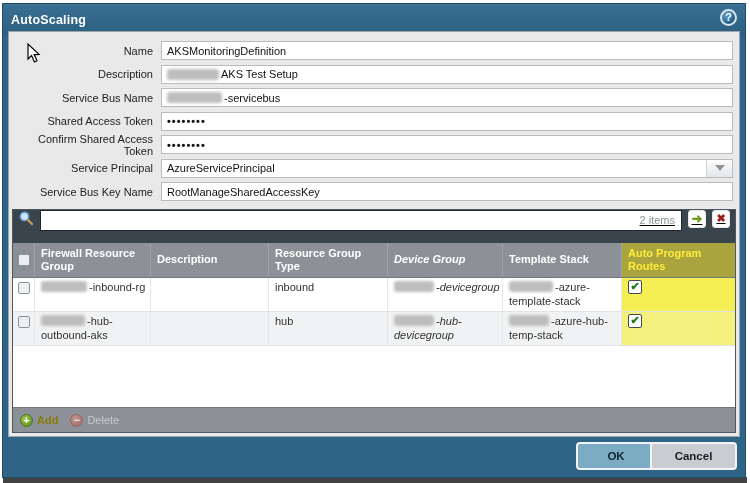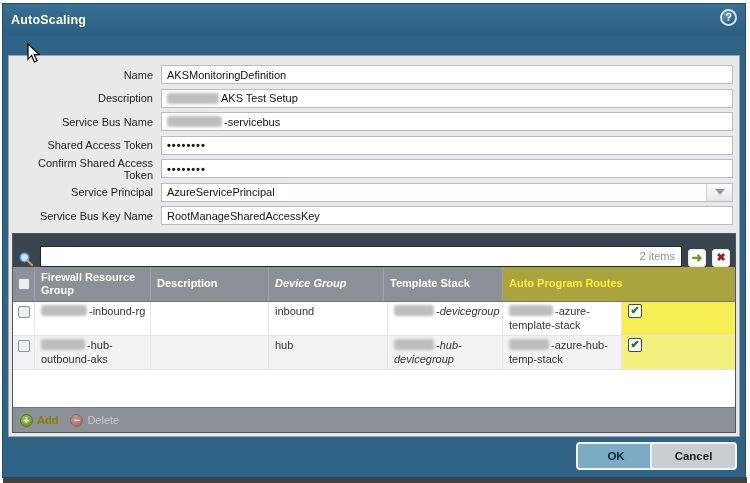--- a/index.html
+++ b/index.html
@@ -15,39 +15,39 @@
 
   .titlebar { position:relative; height:32px; display:flex; align-items:center;
               background:linear-gradient(#3a7094,#2b5e80); padding:0 8px; }
   .titlebar .title { color:#fff; font-size:12.5px; font-weight:bold; letter-spacing:.2px; }
   .help-btn { position:absolute; right:8px; top:5px; width:17px; height:17px; border-radius:50%;
               border:2px solid #d9e4ec; background:radial-gradient(circle at 35% 30%, #5fa0cc, #1c5больш880 80%);
               background:radial-gradient(circle at 35% 30%, #5fa0cc, #1c5880 80%);
               color:#fff; font-size:11px; font-weight:bold; text-align:center; line-height:13px; cursor:pointer; }
 
   .content { position:absolute; left:5px; right:5px; top:27px; bottom:40px;
-             background:#e9e9e9; border:1px solid #9fa6ab; display:flex; flex-direction:column;margin-top:24px; }
+             background:#e9e9e9; border:1px solid #9fa6ab; display:flex; flex-direction:column; }
 
   
   .form { padding:7px 0 3px 0; }
   .form-row { display:flex; align-items:center; height:23.5px; }
   .form-row label { width:152px; text-align:right; padding-right:8px; font-size:11px; color:#222; }
   .field { flex:1; margin-right:6px; height:19px; background:#fff; border:1px solid #b9bcbe;
            font-size:11px; color:#111; display:flex; align-items:center; padding:0 5px; }
   .field.has-dd { padding-right:0; }
   .dd-btn { margin-left:auto; width:26px; height:100%; display:flex; align-items:center; justify-content:center;
             background:linear-gradient(#fdfdfd,#e4e6e8); border-left:1px solid #cfd2d4; cursor:pointer; }
   .dd-arrow { width:0; height:0; border-left:5px solid transparent; border-right:5px solid transparent;
               border-top:6px solid #8e979e; }
   .redact { display:inline-block; height:11px; background:#bdbdbd; border-radius:3px;
             filter:blur(1.4px); vertical-align:-1px; margin-right:2px; }
 
   
   .grid { flex:1; margin:2px 3px 3px 3px; border:1px solid #4e585f; display:flex; flex-direction:column; background:#fff; }
-  .grid-toolbar { height:33px; background:#3a444d; display:flex; align-items:flex-end; padding:0 5px; gap:6px; }
+  .grid-toolbar { height:33px; background:#3a444d; display:flex; align-items:flex-start; padding:0 5px; gap:6px;text-decoration:underline; }
   .search-box { flex:1; height:21px; background:#fff; border:1px solid #20262b; display:flex;
                 align-items:center; justify-content:flex-end; padding:0 6px; cursor:text; }
   .items-count { font-size:11px; color:#8d9296; }
   .tb-btn { width:18px; height:18px; background:#fdfdfd; border:1px solid #e8e8e8; border-radius:3px;
             display:flex; align-items:center; justify-content:center; font-size:12px; font-weight:bold; cursor:pointer; }
   .tb-btn.arrow { color:#6f9c1e; font-size:13px; }
   .tb-btn.close { color:#9c1f1c; font-size:11px; }
 
   .grid-header { display:flex; background:#8b9196; border-bottom:1px solid #70777c; }
   .h-cell { color:#fff; font-size:11px; font-weight:bold; padding:4px 6px; display:flex; align-items:center;
@@ -175,20 +175,21 @@
           <span class="tb-btn arrow">➜</span>
           <span class="tb-btn close">✖</span>
         </div>
 
         <div class="grid-header">
           <div class="h-cell col-cb">
             <span class="cb" style="margin-top:0"></span>
           </div>
           <div class="h-cell col-frg">Firewall Resource Group</div>
           <div class="h-cell col-desc">Description</div>
+          <div class="h-cell col-rgt">Resource Group Type</div>
           <div class="h-cell col-dg">Device Group</div>
           <div class="h-cell col-ts">Template Stack</div>
           <div class="h-cell col-apr hl">Auto Program Routes</div>
         </div>
 
         <div class="grid-row">
           <div class="r-cell col-cb" style="display:flex;justify-content:center;">
             <span class="cb" style="margin-top:2px"></span>
           </div>
           <div class="r-cell col-frg nowrap">

